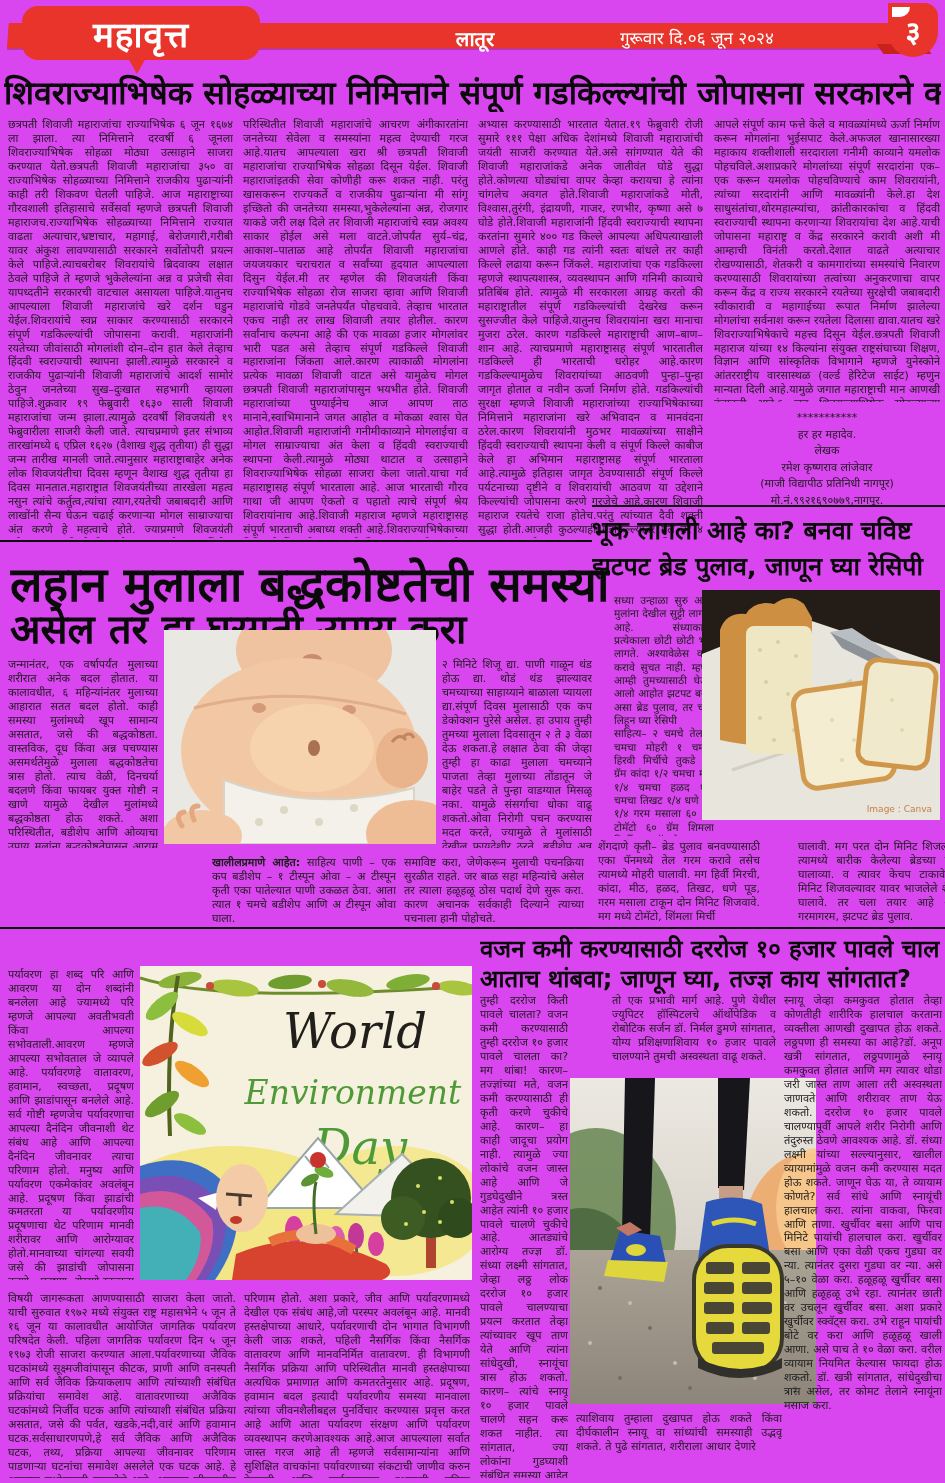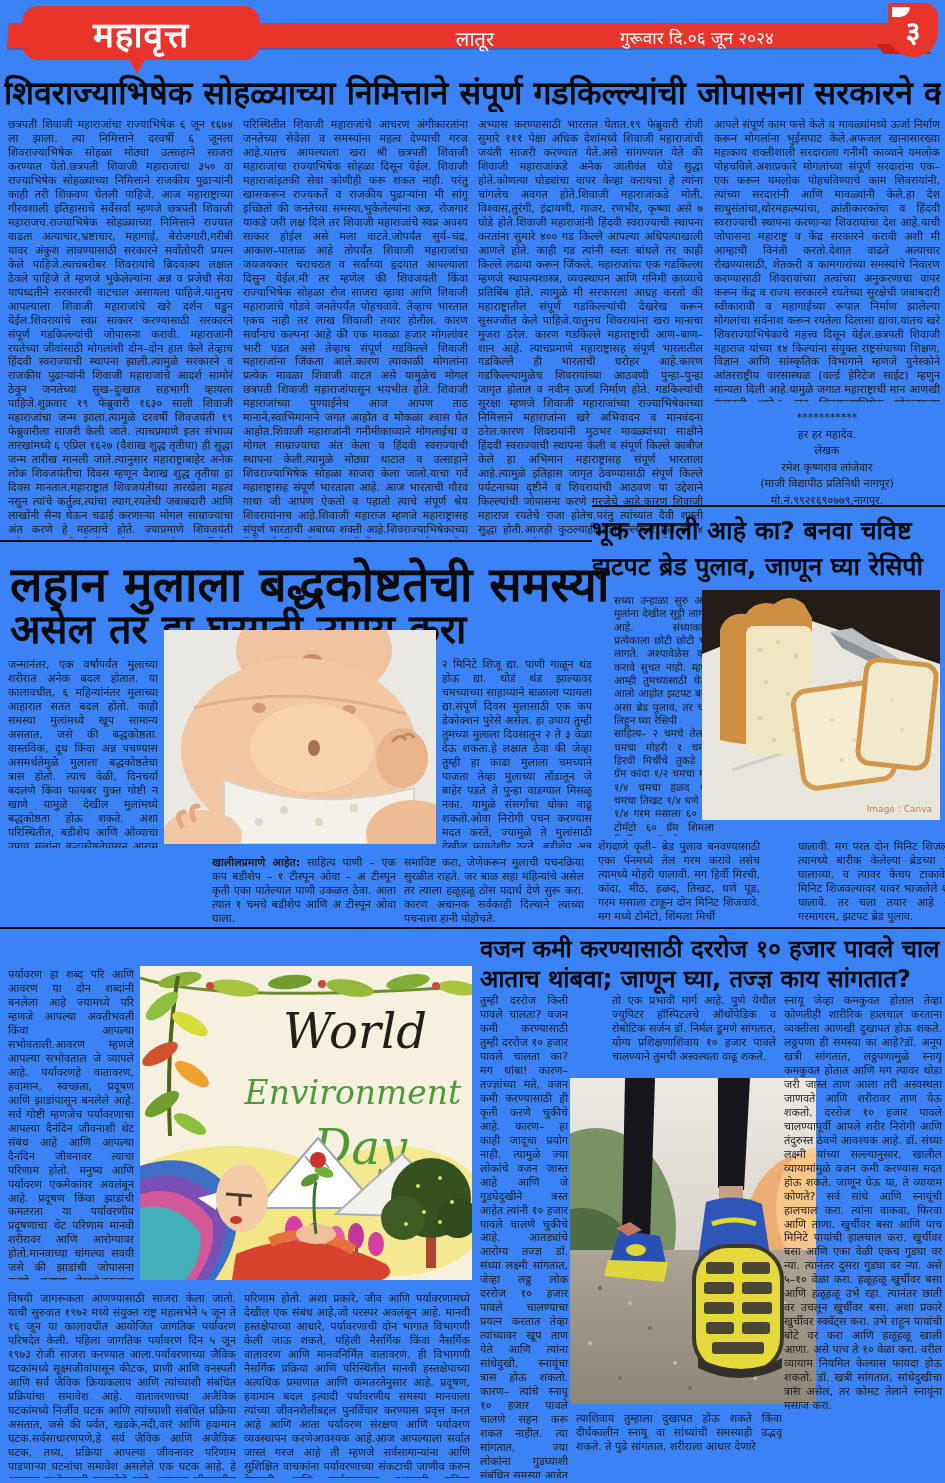--- a/index.html
+++ b/index.html
@@ -1,29 +1,29 @@
 <!DOCTYPE html>
 <html><head>
 <meta charset="utf-8">
 <style>
   html,body{margin:0;padding:0;background:#ffffff;}
-  .page{position:relative;width:945px;height:1483px;background:#3b82f6;overflow:hidden;
+  .page{position:relative;width:945px;height:1483px;background:#d946ef;overflow:hidden;
         font-family:"DejaVu Sans",sans-serif;color:#1c1c1c;}
   
   .ribbon{position:absolute;left:8px;top:23px;width:912px;height:25px;background:#e8342b;
           transform:skewX(-4deg);box-shadow:0 2px 0 rgba(150,20,15,.35);}
   .ribbon-fold{position:absolute;left:880px;top:44px;width:48px;height:10px;background:#c8221c;
           transform:skewX(35deg);}
   .logo-box{position:absolute;left:22px;top:6px;width:238px;height:54px;background:#e8342b;
           border-radius:16px;display:flex;align-items:center;justify-content:center;}
   .logo-tail{position:absolute;left:128px;top:58px;width:0;height:0;
           border-left:9px solid transparent;border-right:9px solid transparent;border-top:16px solid #e8342b;}
   .logo-text{color:#fff;font-size:35px;font-weight:bold;letter-spacing:1px;}
   .city{position:absolute;left:405px;top:25px;width:140px;text-align:center;color:#fff;
-        font-size:20px;font-weight:normal;}
+        font-size:20px;font-weight:bold;}
   .date{position:absolute;left:620px;top:26px;width:220px;color:#fff;font-size:17px;}
   .page-badge{position:absolute;left:888px;top:3px;width:50px;height:54px;background:#e8342b;
         border-radius:0 14px 26px 26px;display:flex;align-items:center;justify-content:center;}
   .page-badge:before{content:"";position:absolute;left:4px;top:4px;width:18px;height:10px;background:#fff;
         border-radius:0 0 10px 0;}
   .page-num{color:#fff;font-size:29px;font-weight:bold;}
   
   .headline-main{position:absolute;left:4px;top:70px;width:937px;height:42px;text-align:center;
         font-size:32px;font-weight:bold;color:#0a0a0a;white-space:nowrap;overflow:hidden;}
   .h-center{position:absolute;text-align:left;font-weight:bold;color:#0a0a0a;

